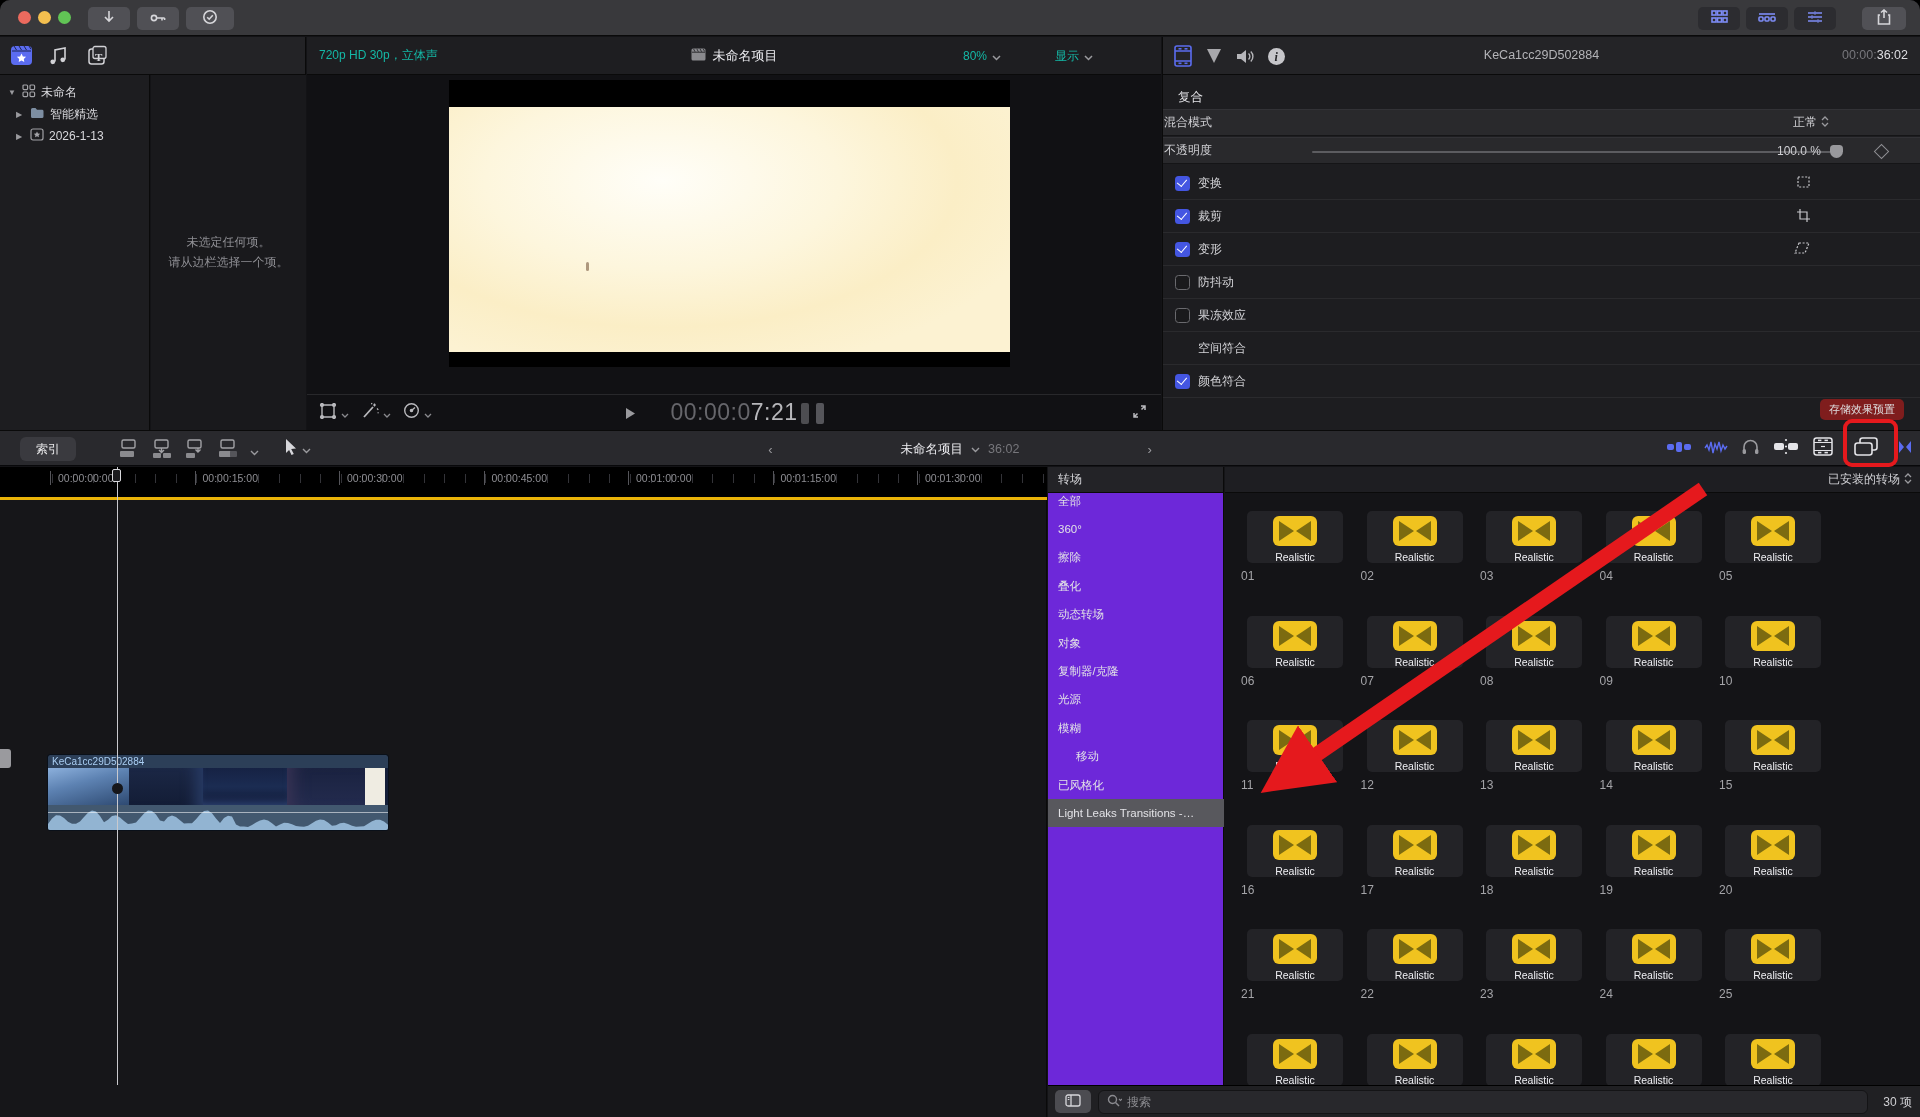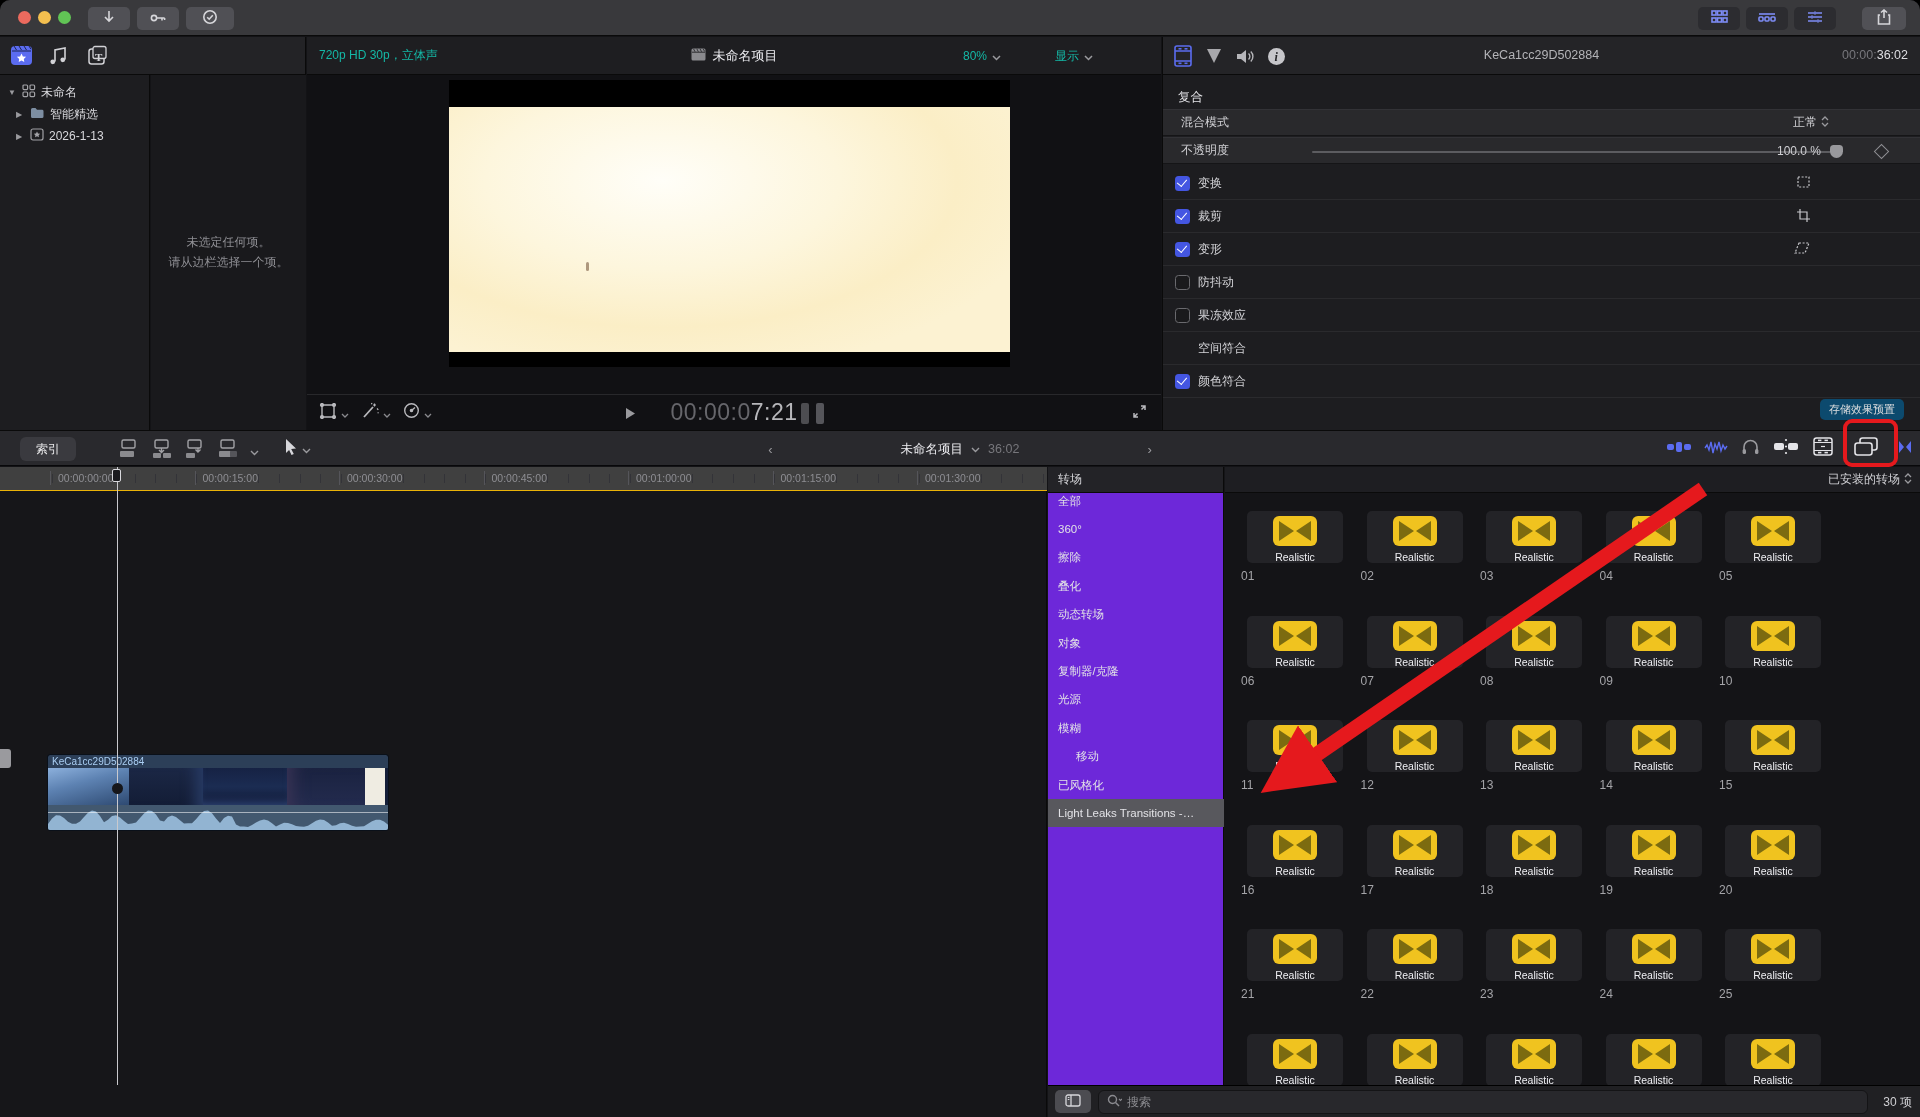--- a/index.html
+++ b/index.html
@@ -42,47 +42,47 @@
   .timecode b { color:#b6b6ba; font-weight:normal; }
   .tc-play { position:absolute; left:318px; top:11px; }
   .vc-bars { position:absolute; left:494px; top:8px; display:flex; gap:7px; }
   .vc-bars i { width:8px; height:21px; background:#4d4d51; border-radius:2px; }
   .vc-expand { position:absolute; right:14px; top:9px; }
 
   
   .inspector { left:1162px; top:75px; width:758px; height:355px; background:#1d1d20; border-left:1px solid #0a0a0a; }
   .insp-section { position:absolute; left:15px; top:14px; font-size:12.5px; color:#e4e4e8; }
   .insp-row { position:absolute; left:0; width:758px; height:27px; background:#29292c; border-top:1px solid #323236; border-bottom:1px solid #151517; display:flex; align-items:center; font-size:12px; color:#cfcfd3; }
-  .insp-row .lbl { margin-left:18px; }
+  .insp-row .lbl { margin-left:1px; }
   .chk-row { position:absolute; left:0; width:758px; height:33px; border-bottom:1px solid #2a2a2d; display:flex; align-items:center; font-size:12px; color:#d4d4d8; }
   .chk { width:15px; height:15px; border-radius:3.5px; margin-left:12px; margin-right:8px; position:relative; flex:0 0 auto; }
   .chk.on { background:#4456e2; }
   .chk.on:after { content:""; position:absolute; left:4.2px; top:1.6px; width:4.5px; height:8px; border:solid #fff; border-width:0 1.8px 1.8px 0; transform:rotate(40deg); }
   .chk.off { background:#1a1a1c; border:1px solid #6a6a6e; }
   .chk.none { visibility:hidden; }
   .row-icon { position:absolute; right:110px; top:8px; }
   .row-icon svg { stroke:#cascadc; }
   .kf-diamond { position:absolute; right:34px; width:11px; height:11px; border:1.4px solid #8e8e92; transform:rotate(45deg); }
   .slider-track { position:absolute; left:34px; width:527px; top:13px; height:2px; background:#5c5c60; border-radius:1px; }
   .slider-thumb { position:absolute; left:552px; top:7px; width:13px; height:13px; background:#98989c; border-radius:4px 4px 7px 7px; }
-  .save-preset-btn { position:absolute; right:16px; top:324px; background:#0c4a6e; border-radius:5px; font-size:11px; color:#dededf; padding:3px 9px; }
+  .save-preset-btn { position:absolute; right:16px; top:324px; background:#7f1d1d; border-radius:5px; font-size:11px; color:#dededf; padding:3px 9px; }
 
   
   .tl-toolbar { left:0; top:430px; width:1920px; height:36px; background:#29292d; border-top:1px solid #0a0a0a; border-bottom:1px solid #08080a; }
   .index-btn { position:absolute; left:20px; top:6px; width:56px; height:24px; background:#3a3a3f; border-radius:6px; display:flex; align-items:center; justify-content:center; font-size:12px; color:#e8e8ea; }
   .edit-icons { position:absolute; left:118px; top:7px; display:flex; gap:11px; align-items:center; }
   .edit-icons svg { stroke:#a2a2a6; fill:none; stroke-width:1.4; }
   .tool-sel { position:absolute; left:284px; top:7px; display:flex; gap:4px; align-items:center; }
   .tl-center { position:absolute; left:760px; top:0; width:400px; height:36px; display:flex; align-items:center; justify-content:center; gap:8px; font-size:12.5px; }
   .nav-arrow { color:#9a9a9e; font-size:13px; }
   .tl-right-icons { position:absolute; right:8px; top:5px; display:flex; align-items:center; gap:13px; }
 
   
   .timeline { left:0; top:467px; width:1047px; height:650px; background:#161619; border-right:1px solid #0a0a0a; }
-  .ruler { position:absolute; left:0; top:0; width:1047px; height:24px; background:#404040; border-bottom:1px solid #eab308; }
+  .ruler { position:absolute; left:0; top:0; width:1047px; height:33px; background:#000000; border-bottom:3px solid #eab308; }
   .ruler-label { position:absolute; top:5px; font-size:10.5px; color:#8e8e93; white-space:nowrap; }
   .ruler-tick { position:absolute; top:4px; width:1px; height:14px; background:#55555a; }
   .minor-ticks { position:absolute; left:52px; top:7px; right:0; height:9px;
      background-image:repeating-linear-gradient(90deg,#333338 0 1px,transparent 1px 20.64px); }
   .tl-start-cap { position:absolute; left:0; top:282px; width:11px; height:19px; background:#9a9a9e; border-radius:0 3px 3px 0; }
 
   .clip { position:absolute; left:48px; top:288px; width:340px; height:75px; border-radius:2px; overflow:hidden; outline:1px solid #0a1019; }
   .clip-title { height:13px; background:#2c3f58; font-size:10px; color:#a9cdf2; padding-left:4px; line-height:13px; }
   .clip-film { position:relative; height:37px; background:#121d33; display:flex; }
   .clip-film .seg { height:100%; }

